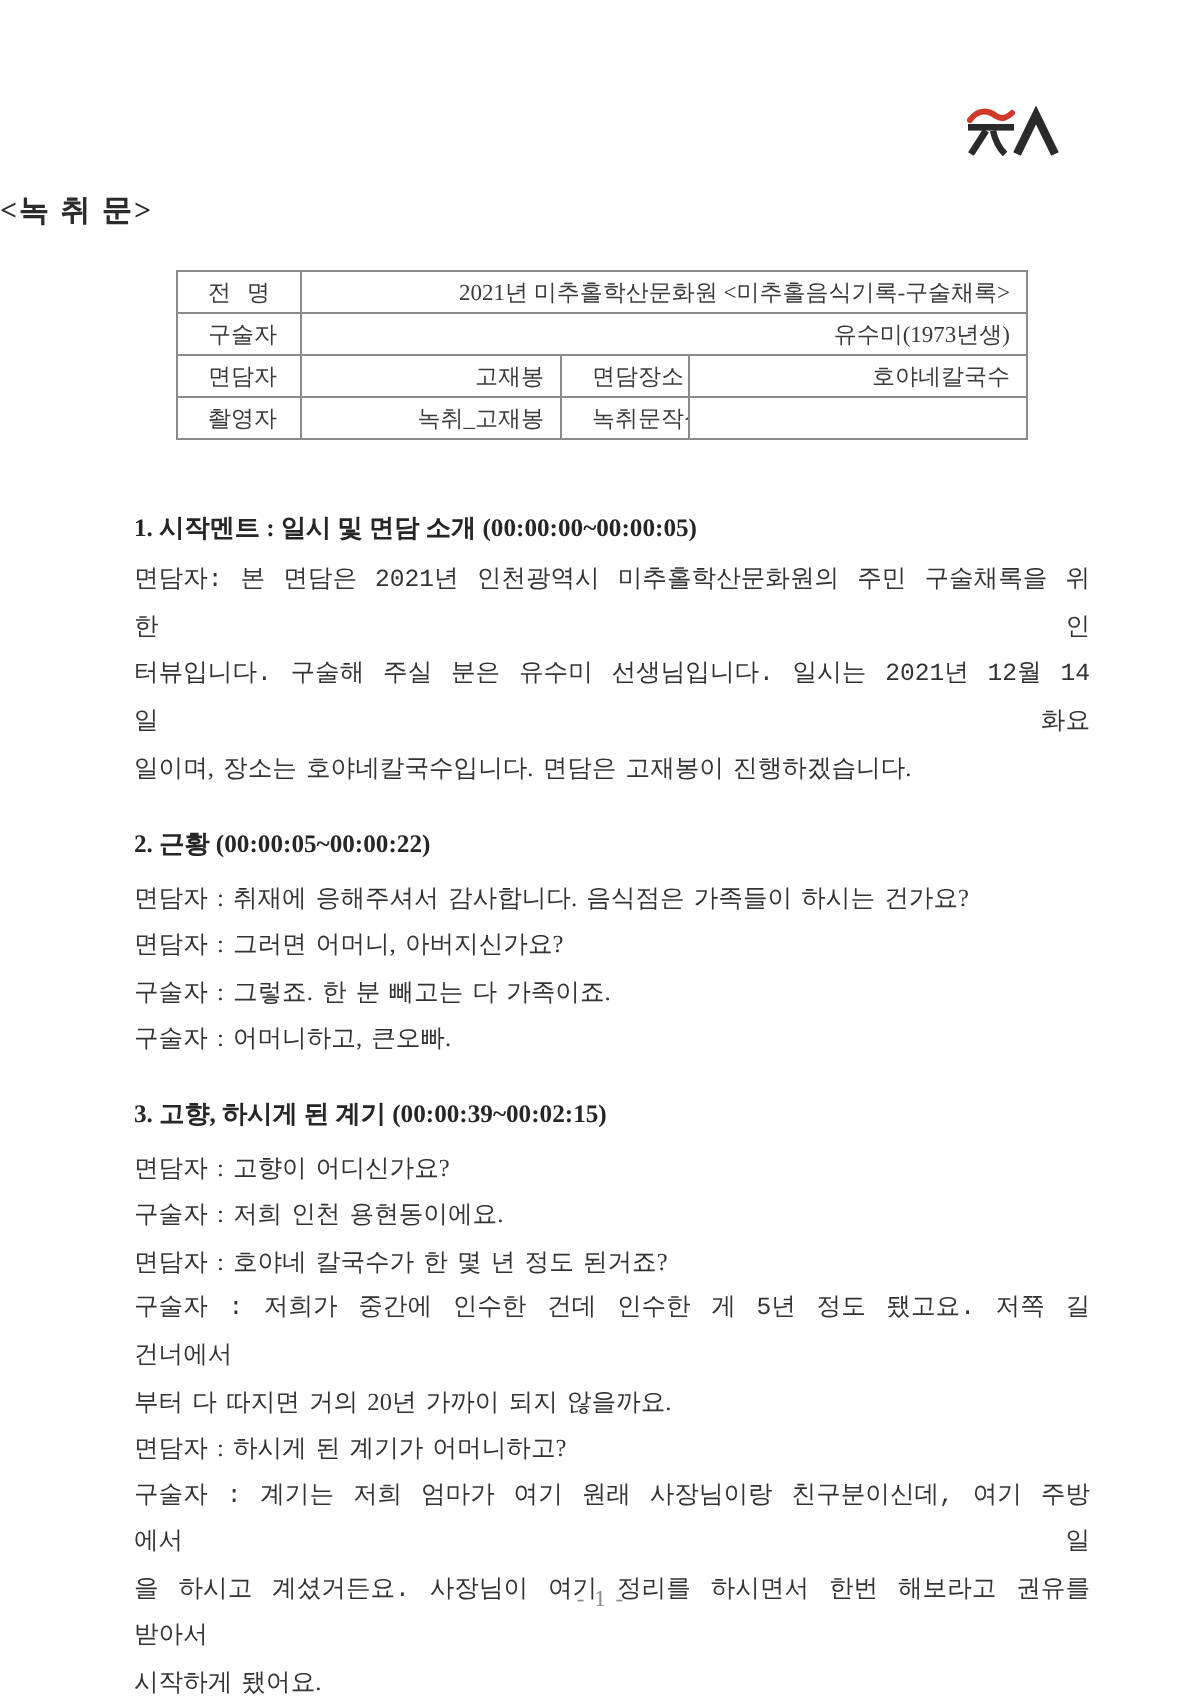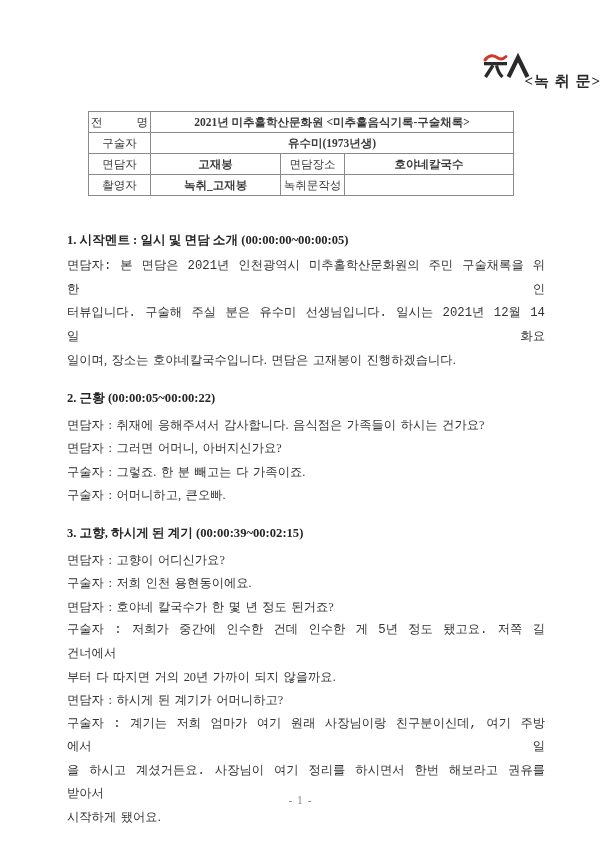--- a/index.html
+++ b/index.html
@@ -7,40 +7,40 @@
     position:relative;
     width:601px;height:850px;
     margin:0 auto;
     background:#ffffff;
     font-family:"Liberation Serif","DejaVu Serif",serif;
     color:#333333;
     overflow:hidden;
   }
   .logo{position:absolute;top:52px;left:482px;width:50px;height:26px;}
   .doc-title{
-    margin:0;padding-top:72px;
-    text-align:right;
+    margin:0;padding-top:96px;
+    text-align:left;
     font-size:15px;font-weight:bold;color:#2b2b2b;
     letter-spacing:1px;
   }
   .meta-table{
     margin:20px 0 0 88px;
     border-collapse:collapse;
     table-layout:fixed;
     width:425px;
     font-size:11.5px;color:#3a3a3a;
   }
   .meta-table td{
     border:1px solid #8a8a8a;
     height:20px;
     padding:0 8px;
     overflow:hidden;white-space:nowrap;
   }
-  .meta-table td.lbl{text-align:center;padding:0 2px;}
-  .meta-table td.val{text-align:center;font-weight:bold;}
+  .meta-table td.lbl{text-align:center;padding:0 15px;}
+  .meta-table td.val{text-align:right;}
   .lbl-sp{display:inline-block;width:100%;text-align:justify;text-align-last:justify;}
   .content{
     margin:33px 0 0 67px;
     width:478px;
     font-size:12.3px;
     line-height:23.4px;
   }
   .sec{margin:0 0 14px 0;}
   .sec + .sec{margin-top:15px;}
   .sec-heading{

